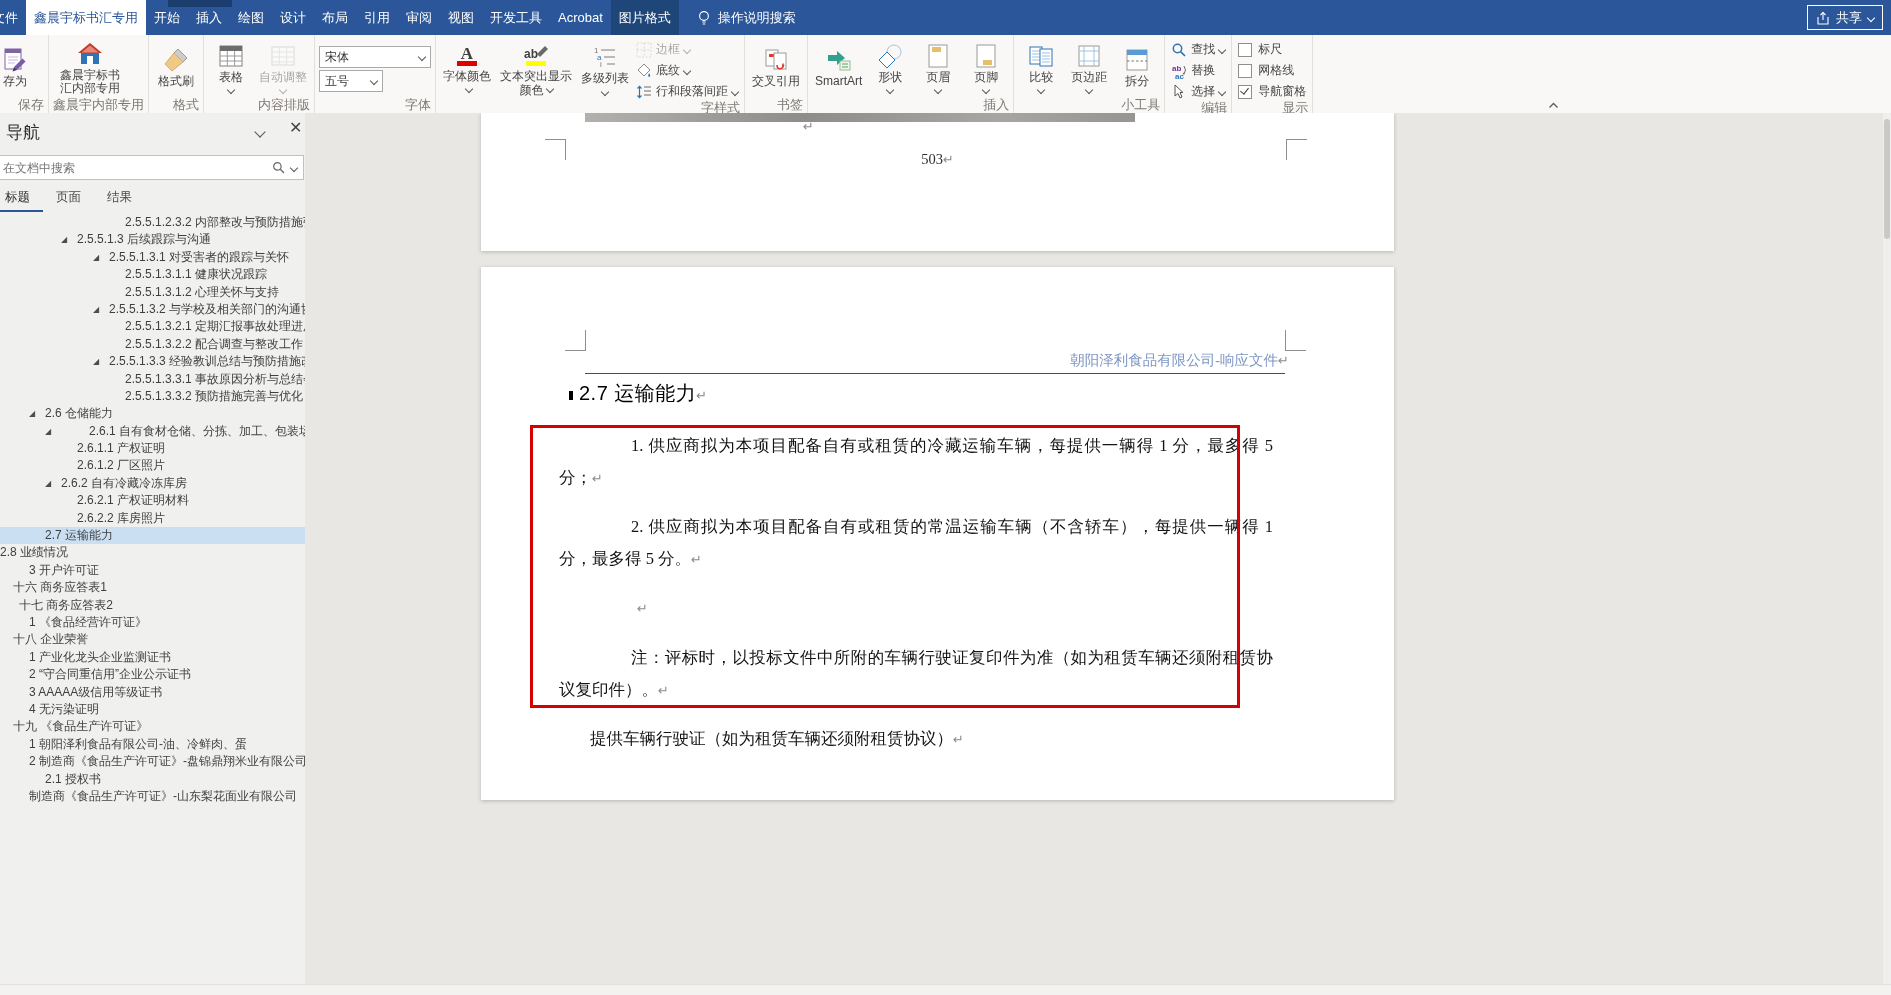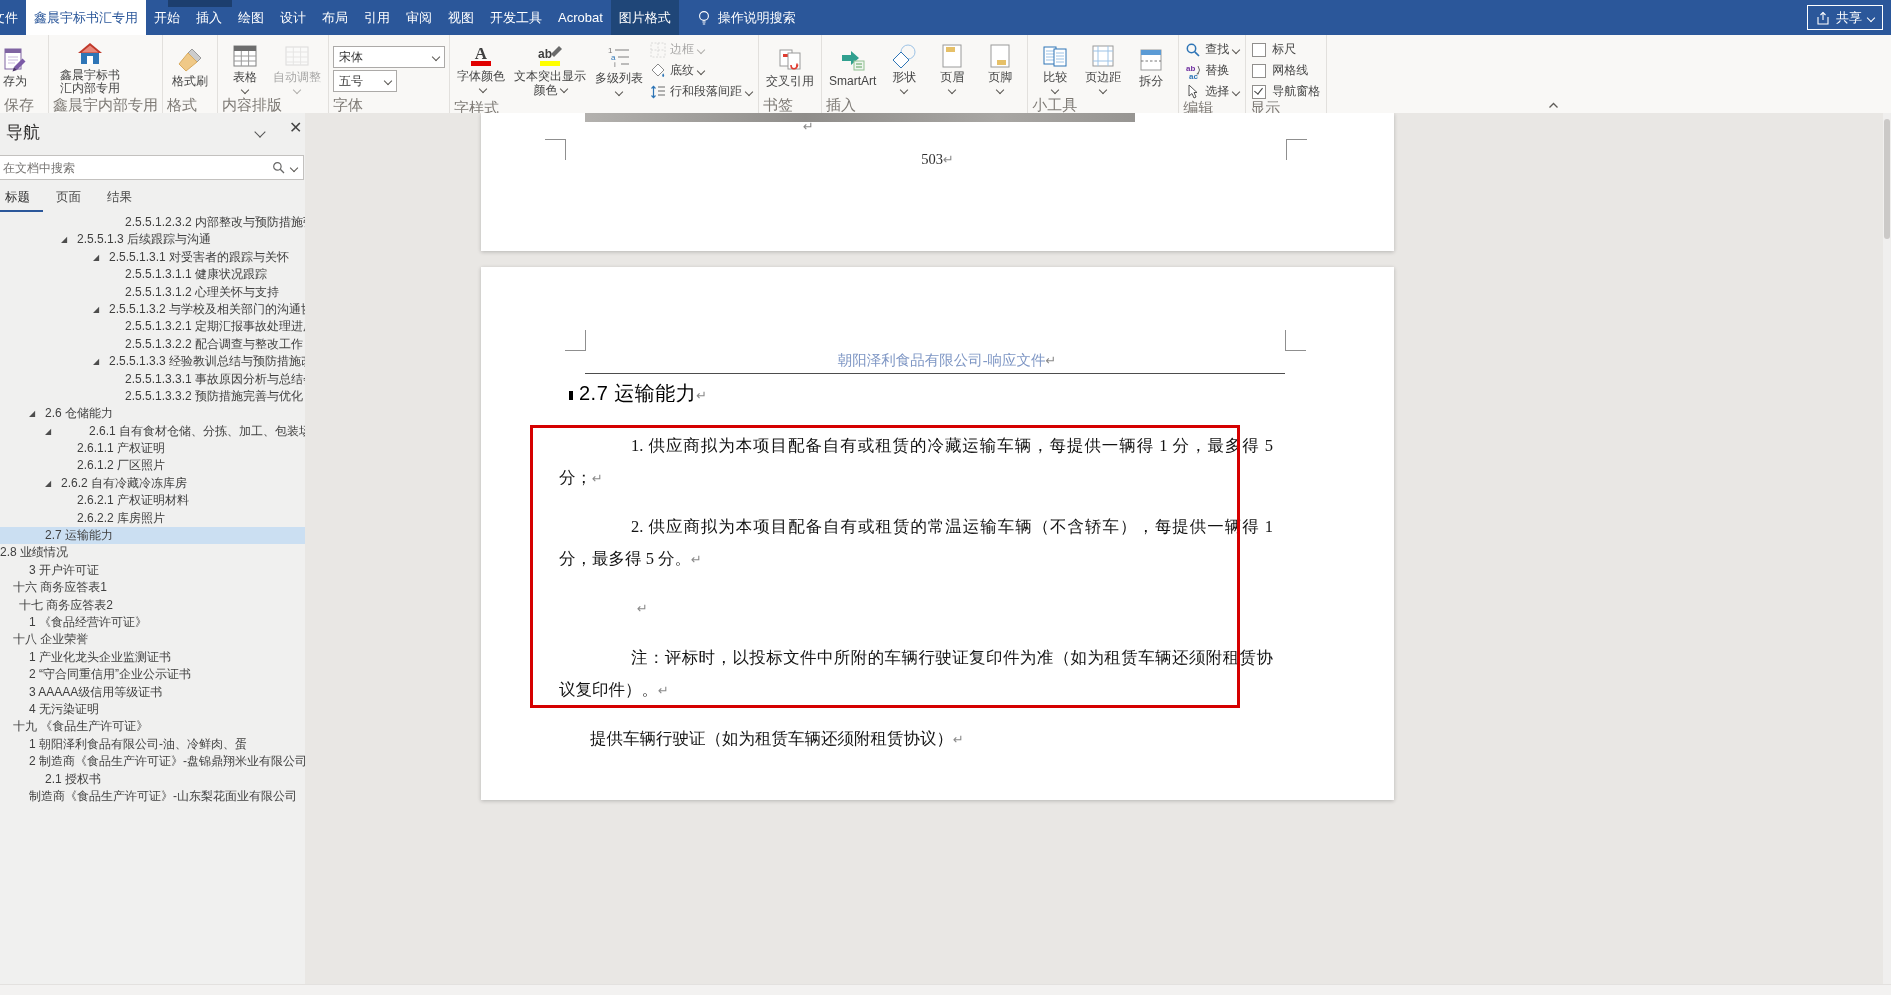--- a/index.html
+++ b/index.html
@@ -21,21 +21,21 @@
   .tab.contextual{background:#1f4678}
   .tellme{display:flex;align-items:center;gap:7px;margin-left:18px;color:#fff;font-size:13px}
   .share{position:absolute;right:8px;top:5px;height:23px;border:1px solid #fff;display:flex;align-items:center;gap:6px;padding:0 8px;color:#fff;font-size:13px}
 
   
   .ribbon{position:relative;height:78px;background:#f9f8f6;border-bottom:1px solid #d2d0ce;display:flex}
   .rib-group{position:relative;display:flex;flex-direction:column;border-right:1px solid #e2e0dd;padding:3px 4px 0}
   .rib-group.cut{width:40px;overflow:hidden}
   .rib-group.cut .rib-items{margin-left:-12px}
   .rib-items{display:flex;align-items:center;flex:1;gap:2px}
-  .rib-glabel{height:15px;line-height:13px;text-align:left;font-size:15px;color:#7e7a75;white-space:nowrap}
+  .rib-glabel{height:15px;line-height:13px;text-align:right;font-size:13px;color:#7e7a75;white-space:nowrap}
   .rib-large{display:flex;flex-direction:column;align-items:center;min-width:40px;padding:1px 3px;font-size:12px;line-height:13.5px;color:#444;text-align:center;cursor:default}
   .rib-large .lbl{margin-top:2px}
   .rib-large.disabled,.rib-small.disabled{opacity:.45}
   .lbl .chev{margin-left:3px;vertical-align:2px}
   .rib-col{display:flex;flex-direction:column;gap:2px;margin-top:2px}
   .rib-small{display:flex;align-items:center;gap:4px;height:19px;font-size:12px;color:#444;white-space:nowrap;padding:0 2px}
   .rib-combo{height:20px;background:#fff;border:1px solid #acaaa8;display:flex;align-items:center;justify-content:space-between;padding:0 5px;font-size:12px;color:#333}
   .rib-combo[data-name="font-name-select"]{width:100px}
   .rib-combo[data-name="font-size-select"]{width:52px}
   .rib-large[data-name="xinchenyu-internal-button"] .lbl{width:68px}
@@ -71,21 +71,21 @@
   .page1{top:0;height:138px}
   .page2{top:154px;height:533px}
   .photo{position:absolute;left:104px;top:0;width:550px;height:9px;background:linear-gradient(90deg,#b3b1ae,#8f8d8a 40%,#a8a6a3 75%,#979592)}
   .pm1{position:absolute;left:322px;top:6px}
   .pagenum{position:absolute;top:38px;left:0;width:100%;text-align:center;font-family:"Liberation Serif","DejaVu Serif",serif;font-size:14.5px;color:#2f2f2f}
   .cmark{position:absolute;width:20px;height:20px;border-color:#8f8f8f}
   .c1l{left:64px;top:26px;border-top:1px solid #8f8f8f;border-right:1px solid #8f8f8f}
   .c1r{left:805px;top:26px;border-top:1px solid #8f8f8f;border-left:1px solid #8f8f8f}
   .c2l{left:84px;top:63px;border-bottom:1px solid #8f8f8f;border-right:1px solid #8f8f8f}
   .c2r{left:804px;top:63px;border-bottom:1px solid #8f8f8f;border-left:1px solid #8f8f8f}
-  .p2header{position:absolute;top:84px;left:116px;width:700px;text-align:center;font-family:"Liberation Serif","DejaVu Serif",serif;font-size:14.5px;color:#7e96c4}
+  .p2header{position:absolute;top:84px;left:108px;width:700px;text-align:right;font-family:"Liberation Serif","DejaVu Serif",serif;font-size:14.5px;color:#7e96c4}
   .p2line{position:absolute;top:106px;left:104px;width:700px;border-top:1px solid #4d4d4d}
   .heading{position:absolute;top:113px;left:88px;font-size:20px;font-weight:normal;color:#000;font-family:"Liberation Sans","DejaVu Sans",sans-serif;letter-spacing:.5px}
   .hbul{display:inline-block;width:4px;height:9px;background:#000;margin-right:6px}
   .pbody{position:absolute;top:146px;left:61px;width:748px;font-family:"Liberation Serif","DejaVu Serif",serif;font-size:16.5px;line-height:31.6px;color:#141414;text-align:justify}
   .pbody p{margin:17px}
   .ind2{text-indent:72px}
   .ind1{text-indent:31px}
   .indmark{text-indent:78px}
   .pmark{color:#8a8a8a;font-size:13px;font-family:"DejaVu Sans",sans-serif}
   .redbox{position:absolute;left:225px;top:312px;width:704px;height:277px;border:3px solid #d50000;pointer-events:none}

